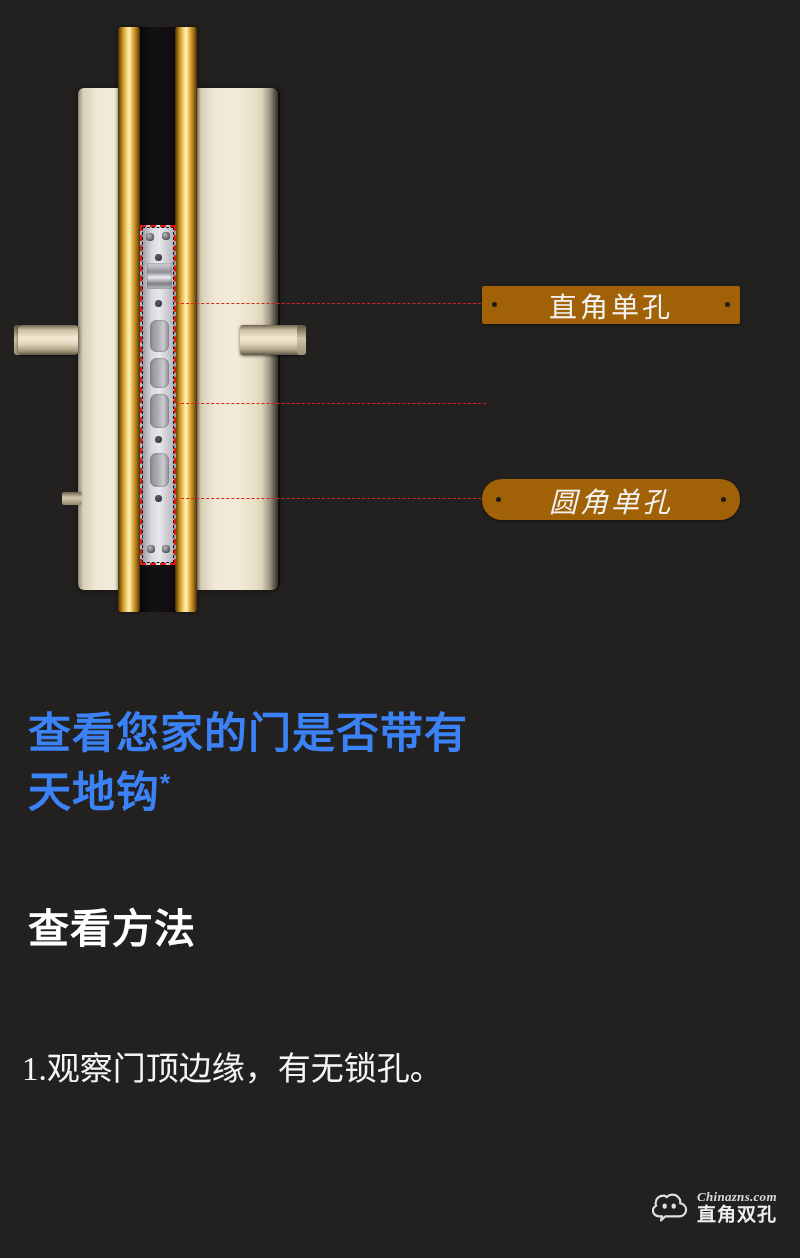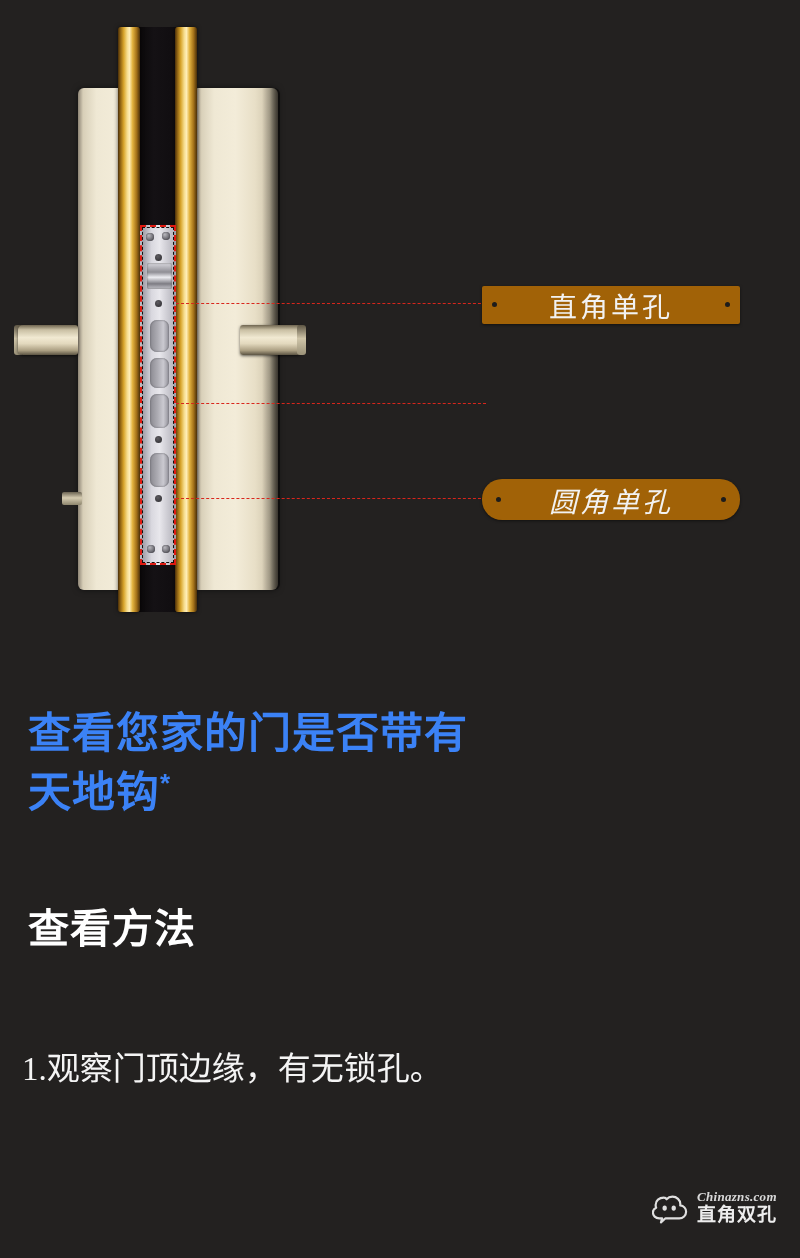--- a/index.html
+++ b/index.html
@@ -222,21 +222,21 @@
     letter-spacing: 0px;
   }
   .body-1 { top: 1024px; margin-top: 24px; }
   .body-2 { top: 1117px; }
 
   
   .watermark {
     position: absolute;
     left: 652px; top: 1190px;
     display: flex;
-    align-items: flex-end;
+    align-items: center;
     gap: 7px;
     opacity: .92;
   }
   .wm-logo { width: 38px; height: 30px; flex: 0 0 auto; }
   .wm-text { display: flex; flex-direction: column; line-height: 1; }
   .wm-domain {
     font-family: "Liberation Serif", "DejaVu Serif", serif;
     font-style: italic;
     font-weight: 700;
     font-size: 13px;

